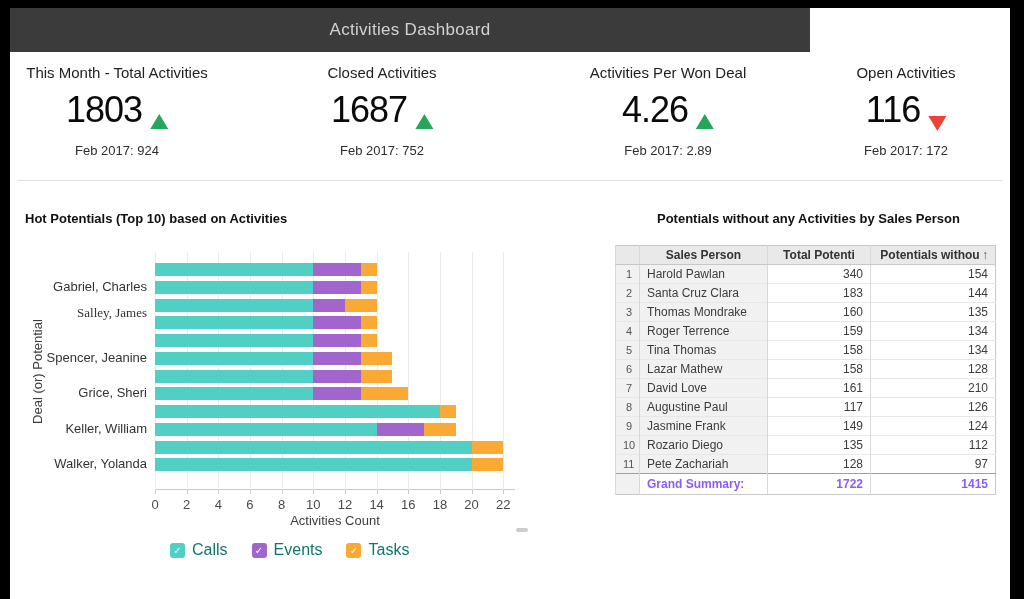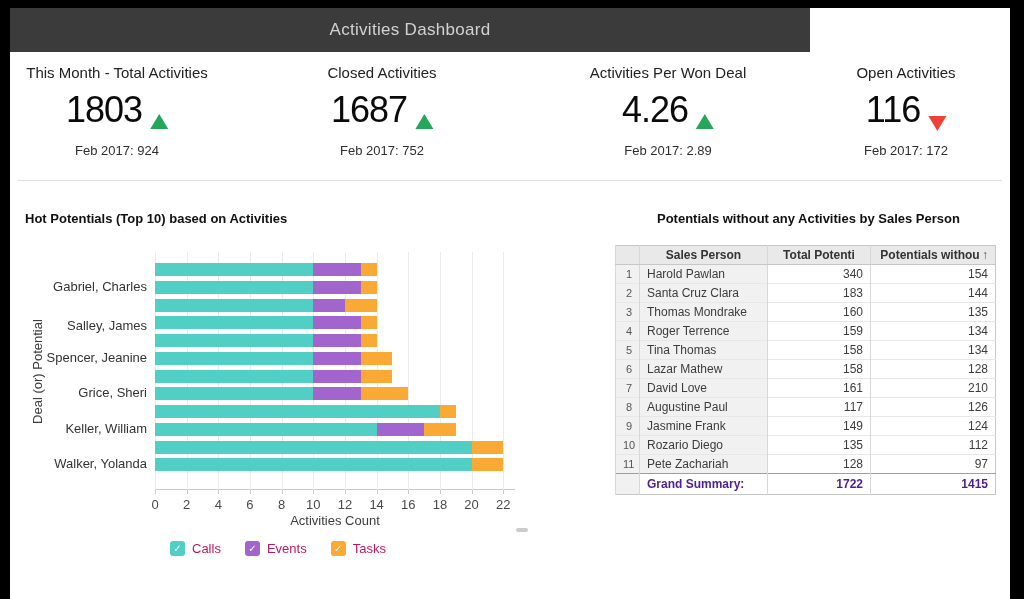--- a/index.html
+++ b/index.html
@@ -34,39 +34,39 @@
   .bar-row { position:absolute; left:0; height:13px; display:flex; }
   .seg { height:13px; }
   .bar-label { position:absolute; width:126px; left:-134px; text-align:right; font-size:13px; color:#333; }
   .ylabel-box { position:absolute; left:-237px; top:0; width:238px; height:238px; display:flex; align-items:center; justify-content:center; }
   .ylabel-box span { transform:rotate(-90deg); white-space:nowrap; font-size:13px; color:#3d3d3d; }
   .xlabel { position:absolute; left:145px; top:505px; width:360px; text-align:center; font-size:13px; color:#3d3d3d; }
   .legend { position:absolute; left:160px; top:533px; display:flex; gap:24px; }
   .legend-item { display:flex; align-items:center; cursor:pointer; }
   .legend-box { width:15px; height:15px; border-radius:3px; display:flex; align-items:center; justify-content:center;
                 color:#fff; font-size:10px; font-weight:bold; }
-  .legend-label { margin-left:7px; font-size:13px; color:#be185d; }
+  .legend-label { margin-left:7px; font-size:16px; color:#0f766e; }
   .scroll-dash { position:absolute; left:506px; top:520px; width:12px; height:4px; background:#ccc; border-radius:2px; }
 
   
   table.grid { position:absolute; left:605px; top:237px; width:380px; border-collapse:collapse; table-layout:fixed;
                font-size:12px; color:#3c3c3c; border:1px solid #c7c7c7; }
   .grid th, .grid td { border-left:1px solid #d8d8d8; padding:2px 7px; height:19px; overflow:hidden; white-space:nowrap; }
   .grid th { background:#e9e9e9; font-weight:bold; color:#333; font-size:12px; text-align:center; height:17px;
              border-bottom:1px solid #c7c7c7; cursor:pointer; }
   .grid td { border-top:1px solid #e7e7e7; }
   .grid .c-num { width:24px; }
   .grid .c-name { width:128px; }
   .grid .c-total { width:103px; }
   .grid .c-pot { width:125px; }
   .grid td.c-num { background:#f1f1f1; color:#555; text-align:right; font-size:11px; }
   .grid td.c-name { background:#f1f1f1; }
   .grid td.num { text-align:right; }
   .grid .sort { float:right; color:#555; font-weight:normal; }
-  .grid tfoot td { border-top:1px solid #9f9f9f; font-weight:bold; color:#4c1d95; height:21px; }
+  .grid tfoot td { border-top:1px solid #9f9f9f; font-weight:bold; color:#8b5cf6; height:21px; }
   .grid tfoot td.c-name { background:#fff; }
 </style>
 </head>
 <body>
 
 <div class="stage">
   <div class="window">
 
     <div class="appbar">
       <span class="appbar-title">Activities Dashboard</span>
@@ -166,21 +166,21 @@
         <div class="bar-row" style="top: 46.5px;">
           <div class="seg" style="width: 158.3px; background: rgb(82, 207, 197);"></div>
           <div class="seg" style="width: 31.66px; background: rgb(161, 101, 205);"></div>
           <div class="seg" style="width: 31.66px; background: rgb(250, 169, 52);"></div>
         </div>
         <div class="bar-row" style="top: 64.25px;">
           <div class="seg" style="width: 158.3px; background: rgb(82, 207, 197);"></div>
           <div class="seg" style="width: 47.49px; background: rgb(161, 101, 205);"></div>
           <div class="seg" style="width: 15.83px; background: rgb(250, 169, 52);"></div>
         </div>
-        <div class="bar-label" style="top: 66px;">Salley, James</div>
+        <div class="bar-label" style="top: 53px; font-family: Liberation Serif, serif;">Salley, James</div>
         <div class="bar-row" style="top: 82px;">
           <div class="seg" style="width: 158.3px; background: rgb(82, 207, 197);"></div>
           <div class="seg" style="width: 47.49px; background: rgb(161, 101, 205);"></div>
           <div class="seg" style="width: 15.83px; background: rgb(250, 169, 52);"></div>
         </div>
         <div class="bar-row" style="top: 99.75px;">
           <div class="seg" style="width: 158.3px; background: rgb(82, 207, 197);"></div>
           <div class="seg" style="width: 47.49px; background: rgb(161, 101, 205);"></div>
           <div class="seg" style="width: 31.66px; background: rgb(250, 169, 52);"></div>
         </div>

